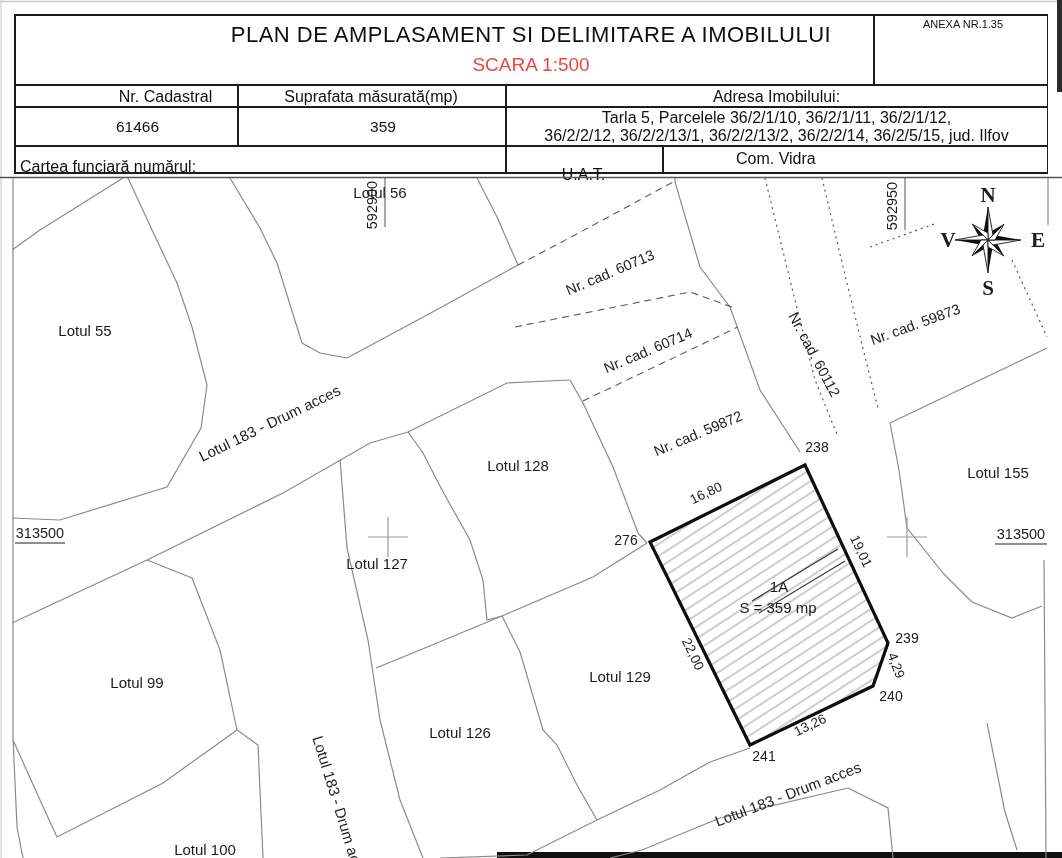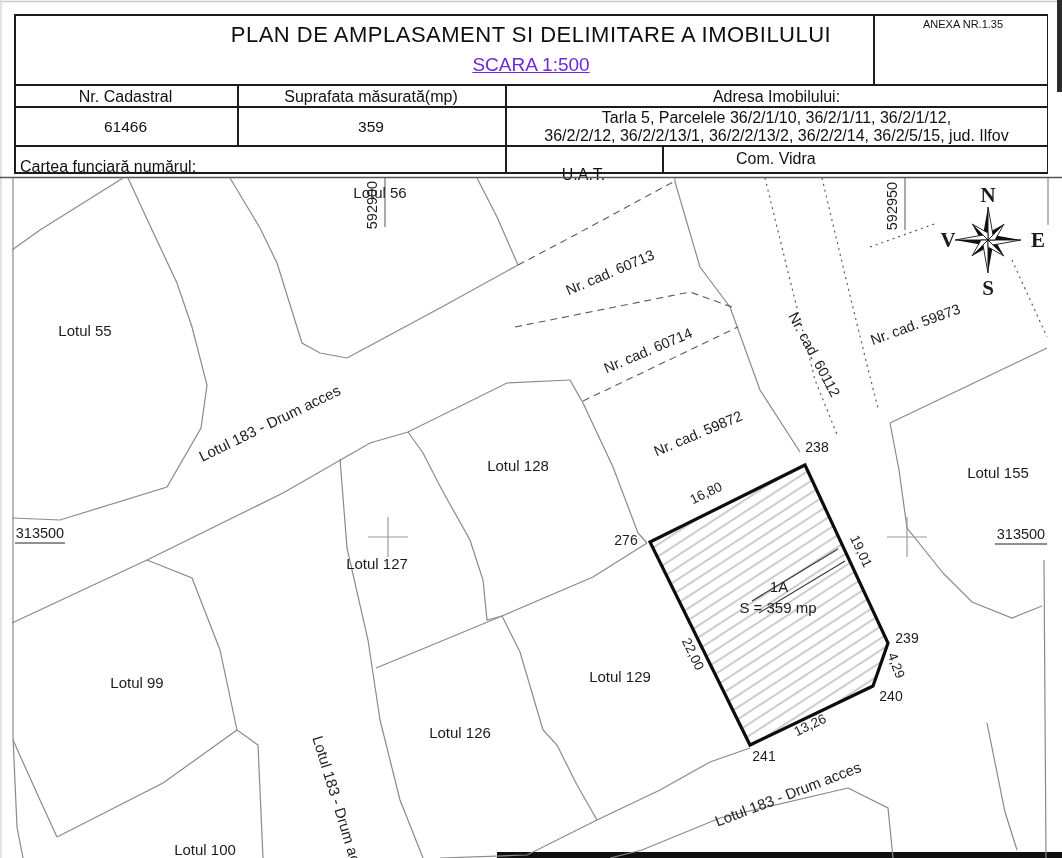--- a/index.html
+++ b/index.html
@@ -3,24 +3,24 @@
 <meta charset="utf-8">
 <style>
   html,body{margin:0;padding:0;background:#fff;}
   body{width:1062px;height:858px;position:relative;overflow:hidden;
        font-family:"Liberation Sans",sans-serif;color:#111;}
   .abs{position:absolute;}
   .hline{position:absolute;height:1.5px;background:#1c1c1c;}
   .vline{position:absolute;width:1.5px;background:#1c1c1c;}
   .ctr{text-align:center;}
   .title{font-size:22px;letter-spacing:.5px;color:#0e0e0e;}
-  .subtitle{font-size:19px;color:#6d28d9;text-decoration:underline;}
+  .subtitle{font-size:19px;color:#ef4444;}
   .annex{font-size:11px;}
   .th{font-size:16px;}
-  .td{font-size:15.5px;}
+  .td{font-size:15.5px;margin-left:12px;}
   .addr{font-size:16px;}
   svg text{fill:#1c1c1c;}
   .lbl{font-size:15px;}
   .sm{font-size:14px;}
   .len{font-size:13.5px;}
   .cad{font-size:14.5px;}
   .road{font-size:15px;}
   .grid{font-size:14.5px;}
   .rose{font-family:"Liberation Serif",serif;font-weight:bold;font-size:21px;}
 </style>
@@ -36,21 +36,21 @@
 <div class="hline" style="left:14px;top:106px;width:1034px;"></div>
 <div class="hline" style="left:14px;top:145px;width:1034px;"></div>
 <div class="hline" style="left:14px;top:172px;width:1034px;"></div>
 <div class="vline" style="left:14px;top:14px;height:159px;"></div>
 <div class="vline" style="left:1046.5px;top:14px;height:159px;"></div>
 <div class="vline" style="left:237px;top:84px;height:62px;"></div>
 <div class="vline" style="left:505px;top:84px;height:88px;"></div>
 <div class="vline" style="left:662px;top:145px;height:27px;"></div>
 <div class="vline" style="left:873px;top:14px;height:70px;"></div>
 
-<div class="abs ctr th" style="left:14px;top:88px;width:223px;">Nr. Cadastral</div>
+<div class="abs ctr th" style="left:14px;top:88px;width:223px;padding-left:40px;">Nr. Cadastral</div>
 <div class="abs ctr th" style="left:237px;top:88px;width:268px;">Suprafata măsurată(mp)</div>
 <div class="abs ctr th" style="left:505px;top:88px;width:543px;">Adresa Imobilului:</div>
 
 <div class="abs ctr td" style="left:14px;top:118px;width:223px;">61466</div>
 <div class="abs ctr td" style="left:237px;top:118px;width:268px;">359</div>
 <div class="abs ctr addr" style="left:505px;top:109px;width:543px;">Tarla 5, Parcelele 36/2/1/10, 36/2/1/11, 36/2/1/12,</div>
 <div class="abs ctr addr" style="left:505px;top:127px;width:543px;">36/2/2/12, 36/2/2/13/1, 36/2/2/13/2, 36/2/2/14, 36/2/5/15, jud. Ilfov</div>
 
 <div class="abs th" style="left:20px;top:150px;margin-top:8px;">Cartea funciară numărul:</div>
 <div class="abs ctr th" style="left:505px;top:166px;width:157px;">U.A.T.</div>

